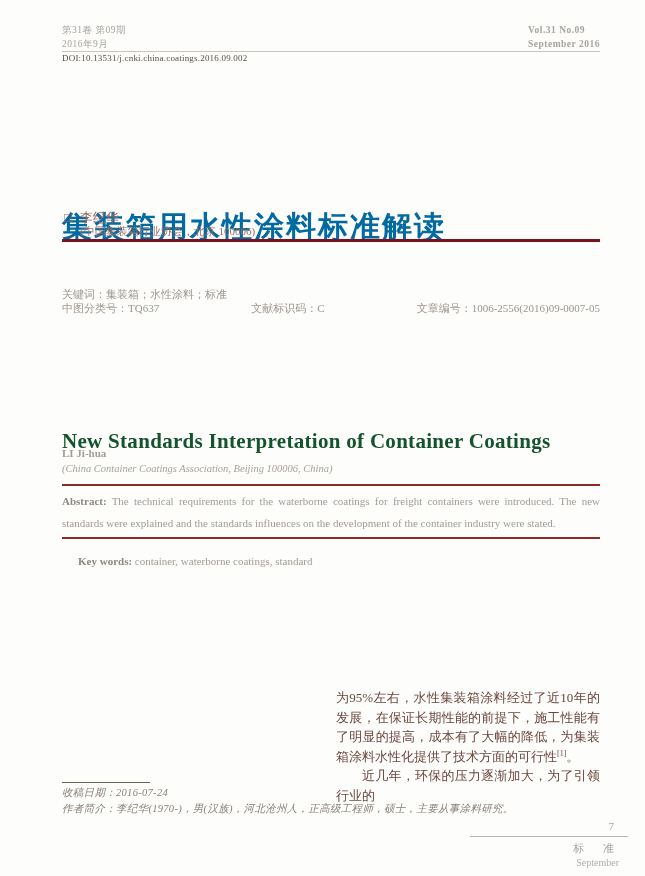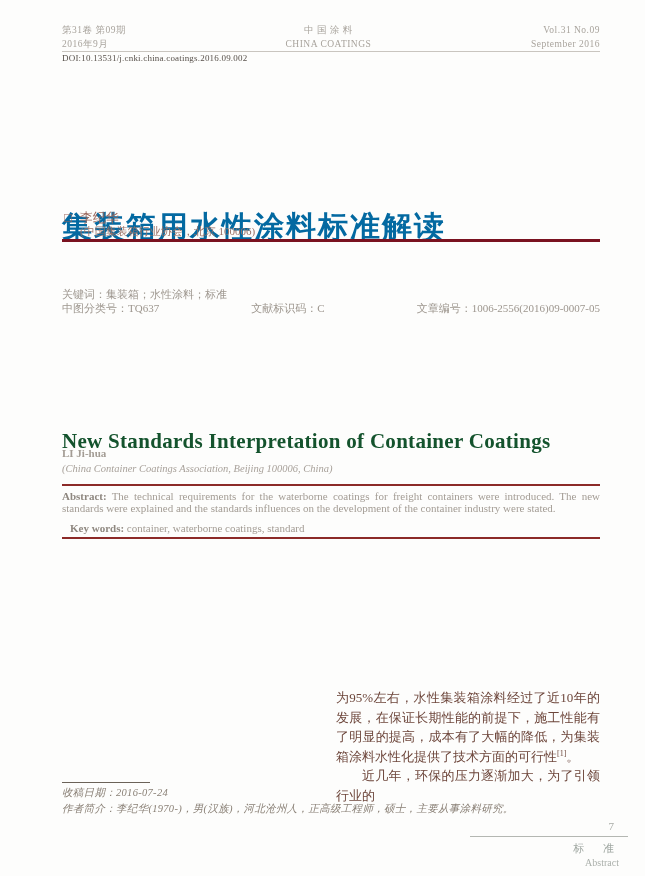--- a/index.html
+++ b/index.html
@@ -7,21 +7,21 @@
     position:relative;width:645px;height:876px;margin:0 auto;
     background:#fdfdfc;overflow:hidden;
     font-family:"Liberation Serif","DejaVu Serif",serif;
     padding-left:48px;
   }
   
   .jheader{position:absolute;left:62px;top:23px;width:538px;display:flex;justify-content:space-between;
     font-size:9.5px;line-height:14px;color:#a8a39c;letter-spacing:.5px;}
   .jheader .hcol{white-space:nowrap;}
   .jheader .hcol.center{text-align:center;}
-  .jheader .hcol.right{text-align:right;}
+  .jheader .hcol.right{font-weight:bold;}
   .header-rule{position:absolute;left:62px;top:51px;width:538px;height:1px;background:#c9c5bf;}
   .doi{position:absolute;left:62px;top:53px;font-size:9px;color:#57504a;letter-spacing:.2px;}
   
   .main-title{position:absolute;left:62px;top:161px;width:538px;
     font-family:"Liberation Sans","DejaVu Sans",sans-serif;
     font-weight:bold;font-size:30px;color:#0369a1;letter-spacing:2px;margin-top:46px;}
   .author-row{position:absolute;left:64px;top:209px;font-size:13px;color:#9a675c;}
   .author-row .marker{margin-right:8px;color:#9a675c;}
   .affil-zh{position:absolute;left:80px;top:224px;font-size:11px;color:#9a7065;}
   .title-rule{position:absolute;left:62px;top:239px;width:538px;height:3px;background:#7a1220;}
@@ -31,21 +31,21 @@
   .abs-zh .abs-label{position:absolute;left:0;top:0;letter-spacing:1px;}
   .kw-zh{position:absolute;left:62px;top:287px;font-size:11px;color:#9d968e;}
   .cls-row{position:absolute;left:62px;top:301px;width:538px;display:flex;justify-content:space-between;
     font-size:11px;color:#9d968e;}
   
   .en-title{position:absolute;left:62px;top:412px;width:538px;
     font-weight:bold;font-size:21px;color:#14532d;letter-spacing:.3px;}
   .en-author{position:absolute;left:62px;top:447px;font-size:11px;color:#a39c94;font-weight:bold;}
   .en-affil{position:absolute;left:62px;top:463px;font-size:10.5px;font-style:italic;color:#a8a19a;}
   .en-rule-top{position:absolute;left:62px;top:484px;width:538px;height:2px;background:#8c2a28;}
-  .en-abs{position:absolute;left:62px;top:490px;width:538px;font-size:11px;line-height:12px;
+  .en-abs{position:absolute;left:62px;top:490px;width:538px;font-size:11px;line-height:22px;
     color:#a39c94;text-align:justify;}
   .en-abs b{color:#8f8880;}
   .en-kw{margin-top:0;}
   .en-rule-bottom{position:absolute;left:62px;top:537px;width:538px;height:2px;background:#8c2a28;}
   
   .col{position:absolute;top:686px;font-size:13px;line-height:19.5px;color:#6d463b;text-align:justify;}
   .col-left{left:62px;width:262px;}
   .col-right{left:336px;width:264px;top:688px;}
   .sec-heading{font-family:"Liberation Sans","DejaVu Sans",sans-serif;font-weight:bold;
     font-size:14.5px;color:#b2362b;letter-spacing:6px;margin:0 0 7px 0;}
@@ -67,24 +67,20 @@
 </head>
 <body>
 
 <div class="page">
 
   <div class="jheader">
     <div class="hcol left">
       <div>第31卷 第09期</div>
       <div>2016年9月</div>
     </div>
-    <div class="hcol center">
-      <div>中 国 涂 料</div>
-      <div>CHINA COATINGS</div>
-    </div>
     <div class="hcol right">
       <div>Vol.31 No.09</div>
       <div>September 2016</div>
     </div>
   </div>
   <div class="header-rule"></div>
   <div class="doi">DOI:10.13531/j.cnki.china.coatings.2016.09.002</div>
 
   <h1 class="main-title">集装箱用水性涂料标准解读</h1>
   <div class="author-row">
@@ -101,37 +97,37 @@
     <span>文献标识码：C</span>
     <span>文章编号：1006-2556(2016)09-0007-05</span>
   </div>
 
   <h2 class="en-title">New Standards Interpretation of Container Coatings</h2>
   <div class="en-author">LI Ji-hua</div>
   <div class="en-affil">(China Container Coatings Association, Beijing 100006, China)</div>
   <div class="en-rule-top"></div>
   <div class="en-abs">
     <p style="margin:0"><b>Abstract:</b><span> The technical requirements for the waterborne coatings for freight containers were introduced. The new standards were explained and the standards influences on the development of the container industry were stated.</span></p>
-    <p class="en-kw" style="margin:8px"><b>Key words:</b><span> container, waterborne coatings, standard</span></p>
+    <p class="en-kw" style="margin:16px"><b>Key words:</b><span> container, waterborne coatings, standard</span></p>
   </div>
   <div class="en-rule-bottom"></div>
 
   <div class="col col-right">
     <p><span>为95%左右，水性集装箱涂料经过了近10年的发展，在保证长期性能的前提下，施工性能有了明显的提高，成本有了大幅的降低，为集装箱涂料水性化提供了技术方面的可行性</span><sup class="ref">[1]</sup><span>。</span></p>
     <p class="indent">近几年，环保的压力逐渐加大，为了引领行业的</p>
   </div>
 
   <div class="fn-rule"></div>
   <div class="fn fn1">
     <span>收稿日期：</span><span>2016-07-24</span>
   </div>
   <div class="fn fn2">
     <span>作者简介：</span><span>李纪华(1970-)，男(汉族)，河北沧州人，正高级工程师，硕士，主要从事涂料研究。</span>
   </div>
 
   <div class="pfooter">
     <div class="pagenum">7</div>
     <div class="frule"></div>
     <div class="sec-zh">标 准</div>
-    <div class="sec-en">Abstract</div>
+    <div class="sec-en">September</div>
   </div>
 
 </div>
 
 </body></html>

